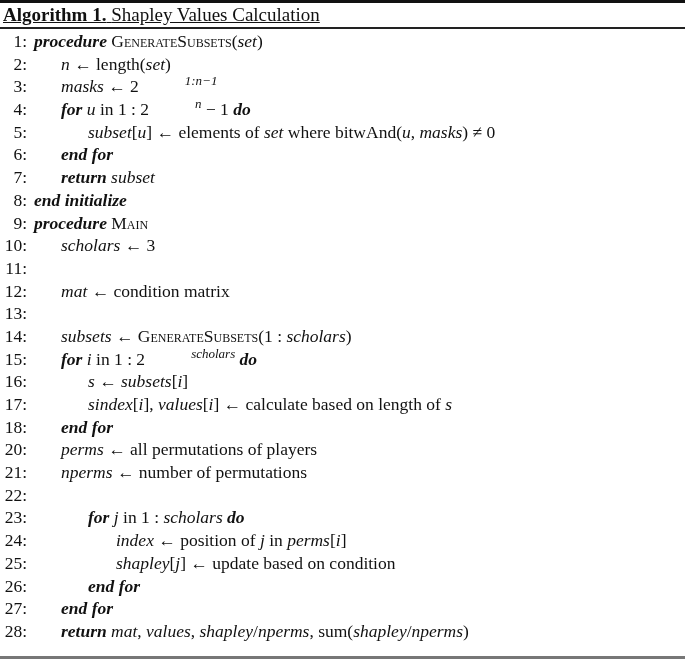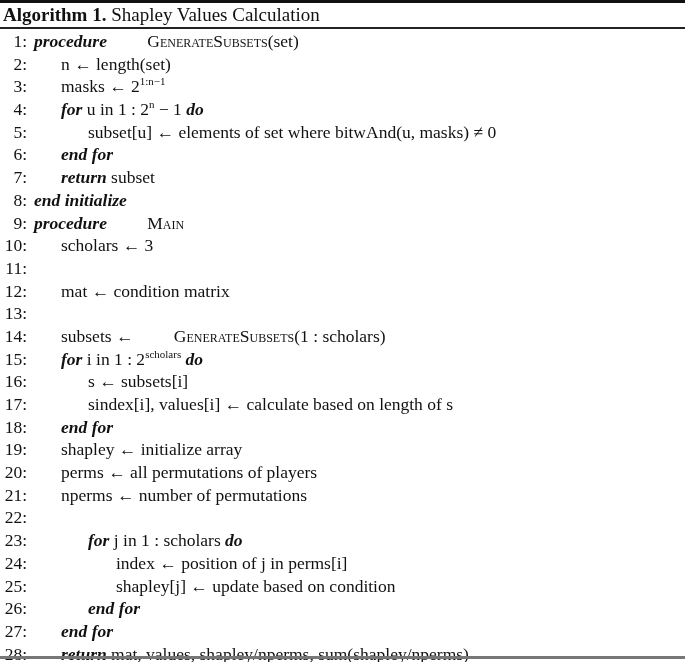--- a/index.html
+++ b/index.html
@@ -3,32 +3,32 @@
 <meta charset="utf-8">
 <style>
   html, body { margin: 0; padding: 0; background: #ffffff; }
   body {
     width: 685px; height: 662px; overflow: hidden; position: relative;
     font-family: "Liberation Serif", "DejaVu Serif", serif;
     color: #111;
   }
   .algo { position: absolute; left: 0; top: 0; width: 685px; }
   .rule-top { position: absolute; left: 0; top: 0; width: 685px; height: 3px; background: #111; }
-  .title { position: absolute; left: 3px; top: 3px; font-size: 19px; line-height: 24px; white-space: nowrap; }
+  .title { position: absolute; left: 3px; top: 3px; font-size: 19px; line-height: 24px; white-space: nowrap; text-decoration: underline; }
   .title .lab { font-weight: bold; }
   .rule-mid { position: absolute; left: 0; top: 27px; width: 685px; height: 2px; background: #222; }
   .rule-bot { position: absolute; left: 0; top: 656px; width: 685px; height: 3px; background: #777; }
   .lines { position: absolute; left: 0; top: 30px; width: 685px; }
   .line { height: 22.7px; line-height: 22.7px; font-size: 17.5px; white-space: nowrap; position: relative; }
   .num { position: absolute; left: 0; width: 27px; text-align: right; }
   .code { position: absolute; left: 34px; }
   .k { font-weight: bold; font-style: italic; }
-  .v { }
-  .sc { font-variant: small-caps; margin-left: 36px; }
-  sup { font-size: 11px; line-height: 0; vertical-align: 7px; }
+  .v { font-style: italic; }
+  .sc { font-variant: small-caps; }
+  sup { font-size: 13px; line-height: 0; vertical-align: 7px; margin-left: 46px; }
   .ind1 { padding-left: 27px; }
   .ind2 { padding-left: 54px; }
   .ind3 { padding-left: 82px; text-align: center; }
 </style>
 </head>
 <body>
 
 <div class="algo">
   <div class="rule-top"></div>
   <div class="title">
@@ -101,24 +101,20 @@
       </div>
       <div class="line">
         <span class="num">17:</span>
         <span class="code ind2"><span class="v">sindex</span><span>[</span><span class="v">i</span><span>], </span><span class="v">values</span><span>[</span><span class="v">i</span><span>] ← calculate based on length of </span><span class="v">s</span></span>
       </div>
       <div class="line">
         <span class="num">18:</span>
         <span class="code ind1"><span class="k">end for</span></span>
       </div>
       <div class="line">
-        <span class="num">19:</span>
-        <span class="code ind1"><span class="v">shapley</span><span> ← initialize array</span></span>
-      </div>
-      <div class="line">
         <span class="num">20:</span>
         <span class="code ind1"><span class="v">perms</span><span> ← all permutations of players</span></span>
       </div>
       <div class="line">
         <span class="num">21:</span>
         <span class="code ind1"><span class="v">nperms</span><span> ← number of permutations</span></span>
       </div>
       <div class="line">
         <span class="num">22:</span>
       </div>

